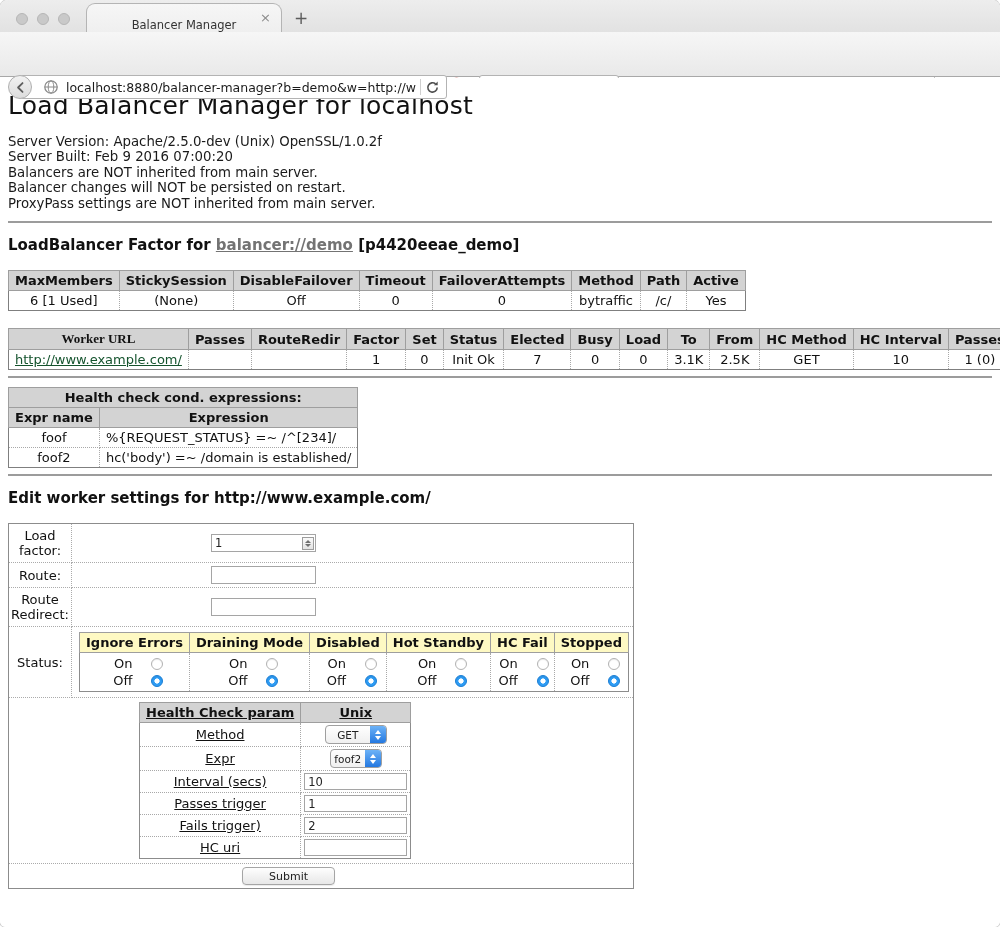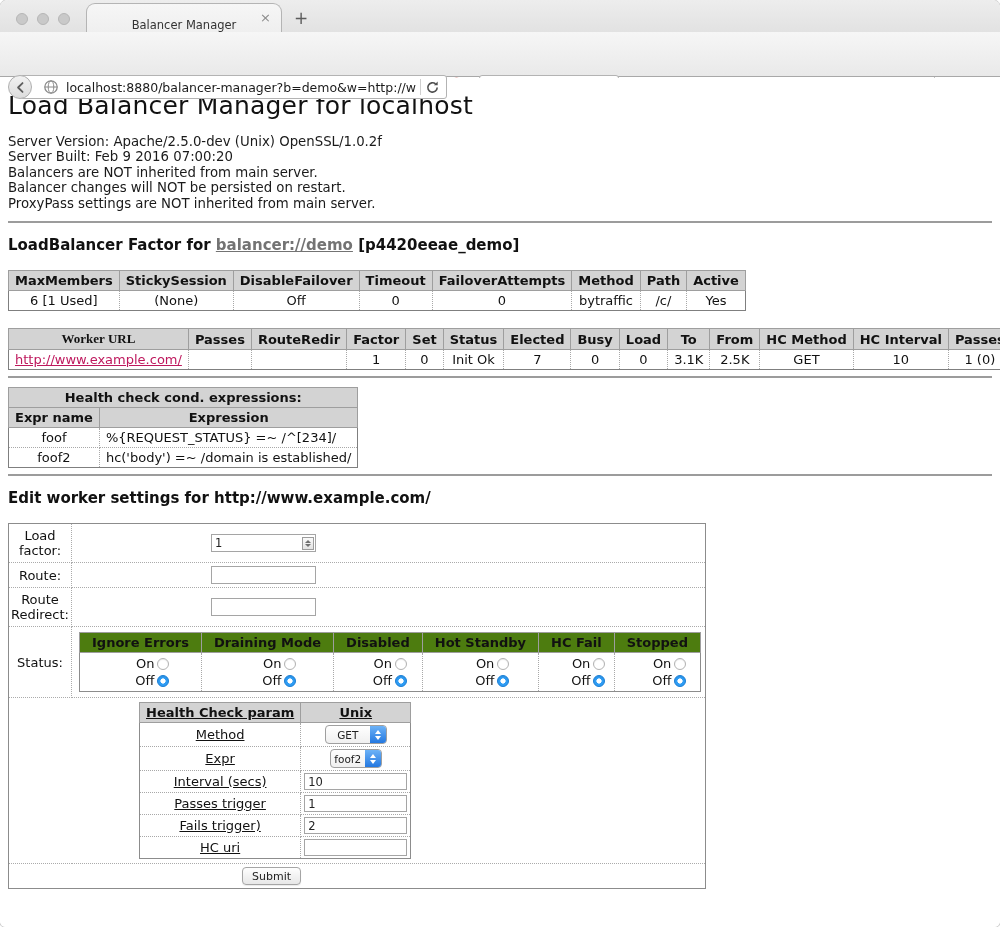--- a/index.html
+++ b/index.html
@@ -37,64 +37,64 @@
   h1.pagetitle { font-size:25px; font-weight:normal; color:#111; margin:13px 0 14px; letter-spacing:.2px; }
   .server-info div { font-size:13.3px; color:#1a1a1a; line-height:15.4px; }
   hr.rule { border:0; border-top:2px solid #9c9c9c; margin:10px 0 0; }
   h3.sect { font-size:15px; font-weight:bold; color:#111; margin:13px 0 16px; }
   h3.sect a { color:#737373; text-decoration:underline; }
 
   table.data { border-collapse:collapse; font-size:13px; color:#111; border:1px solid #7f7f7f; margin-bottom:17px; background:#fff; }
   table.data th { background:#d3d3d3; border:1px solid #9e9e9e; font-weight:bold; padding:2px 6px; white-space:nowrap; }
   table.data td { border:1px dotted #a8a8a8; padding:2px 6px; text-align:center; white-space:nowrap; }
   table.data td.left { text-align:left; }
-  table.data a { color:#be185d; }
+  table.data a { color:#14532d; }
 
   .hr-tight { border:0; border-top:2px solid #9c9c9c; margin:6px 0 9px; }
 
   
   table.form-table { border-collapse:collapse; width:564px; border:1px solid #8c8c8c; font-size:13px; color:#111; margin-top:16px; }
   table.form-table > tbody > tr > td { border:1px dotted #ababab; }
   td.f-label { width:95px; text-align:center; padding:4px 2px; }
   td.f-value { padding:3px 4px; }
   .inp-wrap { margin-left:135px; display:flex; align-items:center; }
   input.txt { width:105px; height:18px; border:1px solid #a5a5a5; font-size:11.5px; padding:0 3px; font-family:inherit; color:#222; background:#fff; }
   .numwrap { position:relative; width:105px; }
   .numwrap input.txt { width:105px; padding-right:15px; }
   .spin { position:absolute; right:2px; top:2.5px; width:12px; height:13px; border:1px solid #9c9c9c; background:linear-gradient(#fafafa,#e3e3e3); display:flex; flex-direction:column; align-items:center; justify-content:center; gap:1px; }
   .spin i { width:0; height:0; border-left:3px solid transparent; border-right:3px solid transparent; }
   .spin .up { border-bottom:3.5px solid #6f6f6f; }
   .spin .dn { border-top:3.5px solid #6f6f6f; }
 
   table.status-table { border-collapse:collapse; border:1px solid #8c8c8c; margin:2px 0 2px 3px; font-size:13px; }
-  table.status-table th { background:#4d7c0f; border:1px solid #9e9e9e; padding:2px 12px; white-space:nowrap; }
+  table.status-table th { background:#fef9c3; border:1px solid #9e9e9e; padding:2px 6px; white-space:nowrap; }
   table.status-table td { border:1px dotted #a8a8a8; padding:3px 5px; }
   .radio-col { display:flex; flex-direction:column; gap:2px; align-items:center; }
-  .radio-line { display:flex; align-items:center; gap:3px; justify-content:flex-end; width:100%; max-width:58px; }
+  .radio-line { display:flex; align-items:center; gap:19px; justify-content:flex-end; width:100%; max-width:58px; }
   .radio { width:12px; height:12px; border-radius:50%; border:1px solid #b2b2b2; background:#fff; box-shadow:inset 0 1px 1px rgba(0,0,0,.08); }
   .radio.checked { border:1px solid #1d7fd4; background:radial-gradient(circle, #ffffff 0 2.3px, #2e9cf4 2.9px 100%); }
 
   .hc-wrap { margin-left:130px; width:234px; }
   table.hc-table { border-collapse:collapse; border:1px solid #8c8c8c; font-size:13px; width:232px; }
   table.hc-table th { background:#d3d3d3; border:1px solid #9e9e9e; padding:2px 6px; white-space:nowrap; }
   table.hc-table td { border:1px dotted #a8a8a8; padding:2px 3px; text-align:center; }
   td.hc-param { width:120px; }
   td.hc-val { width:112px; }
   table.hc-table input.txt { width:103px; height:17px; }
   .mac-select { display:inline-flex; align-items:stretch; border:1px solid #9f9f9f; border-radius:4px; background:linear-gradient(#ffffff,#f0f0f0); height:19px; overflow:hidden; vertical-align:middle; }
   .mac-select .sel-txt { font-size:10.5px; color:#222; display:flex; align-items:center; justify-content:center; padding:0 6px; }
   .mac-select .stepper { width:16px; background:linear-gradient(#6cb2f7,#2478e0); display:flex; flex-direction:column; align-items:center; justify-content:center; gap:2px; }
   .stepper i { width:0; height:0; border-left:3px solid transparent; border-right:3px solid transparent; }
   .stepper .up { border-bottom:4px solid #fff; }
   .stepper .dn { border-top:4px solid #fff; }
   .sel-method .sel-txt { width:44px; }
   .sel-expr .sel-txt { width:34px; }
 
   .submit-row { text-align:left; padding:3px 0; }
-  button.submit { margin-left:233px; height:18px; padding:0 9px; font-size:11px; color:#222; font-family:inherit; background:linear-gradient(#fefefe,#e7e7e7); border:1px solid #a5a5a5; border-radius:4px; box-shadow:0 1px 1px rgba(0,0,0,.08); }
+  button.submit { margin-left:233px; height:18px; padding:0 26px; font-size:11px; color:#222; font-family:inherit; background:linear-gradient(#fefefe,#e7e7e7); border:1px solid #a5a5a5; border-radius:4px; box-shadow:0 1px 1px rgba(0,0,0,.08); }
 
   svg { display:block; }
 </style>
 </head>
 <body>
 
 <div class="window">
 
   <div class="tabbar">
     <div class="lights">

